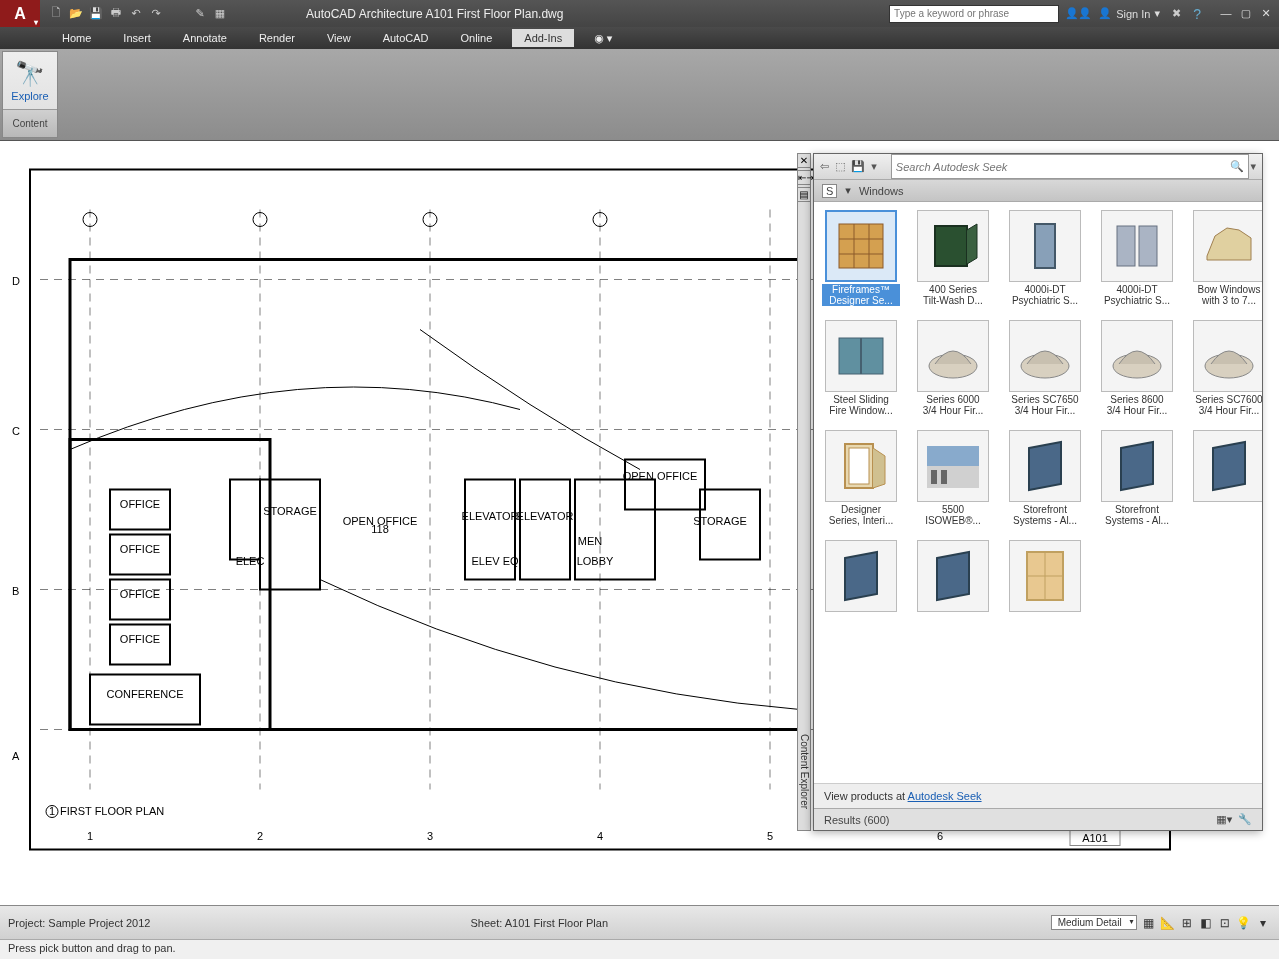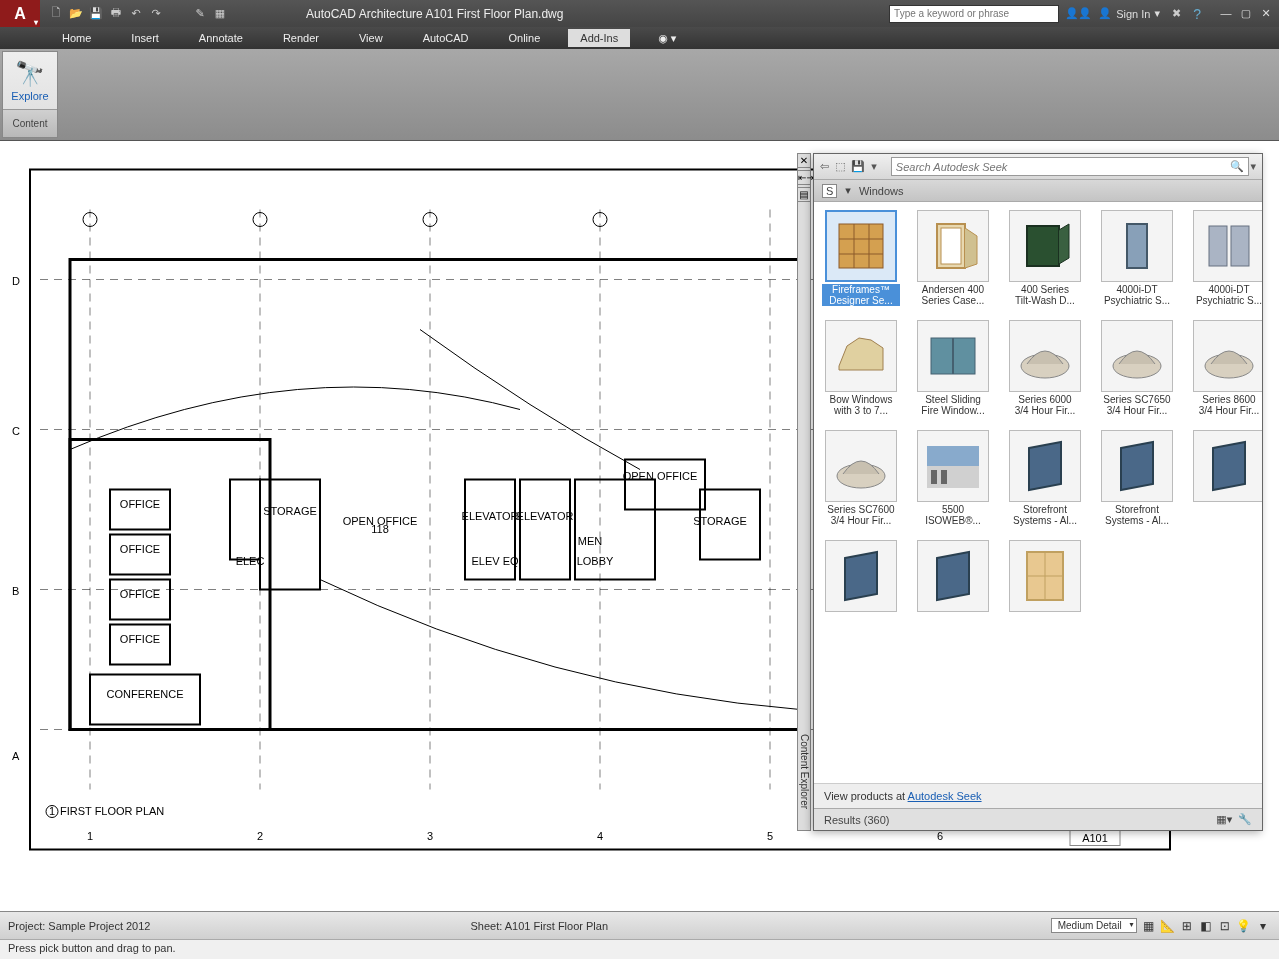--- a/index.html
+++ b/index.html
@@ -8,52 +8,52 @@
 .app-logo{width:40px;height:27px;background:#8f1b1b;display:flex;align-items:center;justify-content:center;color:#fff;font-weight:bold;font-size:16px;position:relative}
 .app-logo::after{content:"▾";font-size:8px;position:absolute;right:2px;bottom:0}
 .qat{display:flex;gap:4px;padding:0 8px}
 .qat span{width:16px;height:16px;display:flex;align-items:center;justify-content:center;color:#ccc;cursor:pointer}
 .title-text{flex:0 0 auto;margin-left:70px;color:#eee;font-size:12px}
 .title-right{margin-left:auto;display:flex;align-items:center;gap:6px;padding-right:4px}
 .search-box{width:170px;height:18px;background:#fff;border:1px solid #333;padding:0 4px;color:#888;font-size:10px}
 .signin{color:#ddd;font-size:11px;display:flex;align-items:center;gap:4px}
 .win-btns{display:flex;gap:2px;margin-left:10px}
 .win-btns span{width:18px;height:14px;color:#ddd;text-align:center;cursor:pointer}
-.menubar{height:22px;background:linear-gradient(#4a4a4a,#333);display:flex;align-items:center;padding-left:50px;gap:16px}
+.menubar{height:22px;background:linear-gradient(#4a4a4a,#333);display:flex;align-items:center;padding-left:50px;gap:8px}
 .menu-item{padding:3px 12px;color:#eee;cursor:pointer;font-size:11px}
 .menu-item.active{background:#ddd;color:#333}
 .ribbon{height:92px;background:linear-gradient(#a8a8a8,#8c8c8c);border-bottom:1px solid #555;display:flex}
 .ribbon-panel{width:56px;background:linear-gradient(#eee,#dcdcdc);border:1px solid #888;margin:2px;display:flex;flex-direction:column;align-items:center}
 .ribbon-btn{flex:1;display:flex;flex-direction:column;align-items:center;justify-content:center;color:#1a5fb4;font-size:10px;gap:2px;width:100%}
 .ribbon-btn .icon{font-size:24px}
 .panel-label{background:linear-gradient(#d0d0d0,#b8b8b8);width:100%;text-align:center;font-size:10px;color:#444;padding:8px 0;border-top:1px solid #999}
 .workspace{position:absolute;top:141px;left:0;right:0;bottom:41px;background:#fff}
 .drawing{position:absolute;inset:0;background:#fff}
 .drawing svg{width:100%;height:100%}
 .panel{position:absolute;top:153px;right:16px;width:450px;height:678px;background:#e8e8e8;border:1px solid #666;box-shadow:-2px 2px 8px rgba(0,0,0,0.3);display:flex;flex-direction:column}
 .panel-ctrl{position:absolute;top:153px;right:468px;width:14px;display:flex;flex-direction:column;gap:2px}
 .panel-ctrl span{background:#ddd;border:1px solid #888;text-align:center;font-size:10px;cursor:pointer;padding:1px 0}
 .panel-title-vert{position:absolute;top:153px;right:468px;width:14px;height:678px;background:#ddd;border:1px solid #888;writing-mode:vertical-rl;text-align:center;font-size:10px;color:#333;padding-top:560px}
 .panel-toolbar{height:26px;background:linear-gradient(#f0f0f0,#d8d8d8);border-bottom:1px solid #aaa;display:flex;align-items:center;padding:0 6px;gap:6px}
 .panel-toolbar span{cursor:pointer;color:#555}
-.panel-search{flex:1;height:19px;border:1px solid #999;background:#fff;padding:0 4px;font-style:italic;color:#888;font-size:11px;margin-left:8px}
+.panel-search{flex:1;height:25px;border:1px solid #999;background:#fff;padding:0 4px;font-style:italic;color:#888;font-size:11px;margin-left:8px}
 .panel-crumb{height:22px;background:linear-gradient(#d8d8d8,#c4c4c4);border-bottom:1px solid #aaa;display:flex;align-items:center;padding:0 8px;gap:8px;font-size:11px;color:#444}
 .panel-body{flex:1;background:#fff;overflow:auto;padding:8px;display:grid;grid-template-columns:repeat(5,78px);gap:14px;align-content:start}
 .thumb{display:flex;flex-direction:column;align-items:center;cursor:pointer}
 .thumb.selected .timg{border:2px solid #4a90d9;background:#dbe9f7}
 .timg{width:72px;height:72px;border:1px solid #bbb;background:#f4f4f4;display:flex;align-items:center;justify-content:center;overflow:hidden}
 .timg svg{width:60px;height:60px}
 .tlabel{font-size:10px;text-align:center;color:#333;line-height:1.1;margin-top:2px;max-height:24px;overflow:hidden;width:78px}
 .thumb.selected .tlabel{background:#4a90d9;color:#fff}
 .panel-link{padding:6px 10px;font-size:11px;color:#333;border-top:1px solid #ccc;background:#eee}
 .panel-link a{color:#1a5fb4;text-decoration:underline;cursor:pointer}
 .panel-nav{height:24px;background:linear-gradient(#ddd,#c8c8c8);border-top:1px solid #aaa;display:flex;align-items:center;justify-content:space-between;padding:0 30px;font-size:11px;color:#555}
 .panel-nav span{cursor:pointer}
 .panel-status{height:22px;background:#e0e0e0;border-top:1px solid #aaa;display:flex;align-items:center;padding:0 10px;font-size:11px;color:#444;justify-content:space-between}
-.statusbar{position:absolute;bottom:20px;left:0;right:0;height:28px;background:linear-gradient(#e8e8e8,#d0d0d0);border-top:1px solid #888;display:flex;align-items:center;padding:0 8px;font-size:11px;color:#333}
+.statusbar{position:absolute;bottom:20px;left:0;right:0;height:34px;background:linear-gradient(#e8e8e8,#d0d0d0);border-top:1px solid #888;display:flex;align-items:center;padding:0 8px;font-size:11px;color:#333}
 .statusbar .sheet{margin-left:320px}
 .statusbar .right{margin-left:auto;display:flex;align-items:center;gap:4px}
 .detail-drop{border:1px solid #888;background:#fff;padding:1px 14px 1px 6px;font-size:10px;position:relative}
 .detail-drop::after{content:"▾";position:absolute;right:2px;font-size:8px}
 .status-icons span{width:16px;height:16px;display:inline-flex;align-items:center;justify-content:center;font-size:12px}
 .cmdline{position:absolute;bottom:0;left:0;right:0;height:20px;background:#f0f0f0;border-top:1px solid #aaa;padding:2px 8px;font-size:11px;color:#333}
 </style>
 </head>
 <body>
 
@@ -229,105 +229,105 @@
             <line x1="8" y1="38" x2="52" y2="38" stroke="#8b5a2b"></line>
             <line x1="23" y1="8" x2="23" y2="52" stroke="#8b5a2b"></line>
             <line x1="38" y1="8" x2="38" y2="52" stroke="#8b5a2b"></line>
           </svg>
         </div>
         <div class="tlabel">Fireframes™<br>Designer Se...</div>
       </div>
       <div class="thumb">
         <div class="timg">
           <svg viewBox="0 0 60 60">
+            <rect x="12" y="10" width="32" height="40" fill="#2a5030" stroke="#1a3020" stroke-width="2"></rect>
+            <path d="M44 14 L54 8 L54 42 L44 48" fill="#3a6040" stroke="#1a3020"></path>
+          </svg>
+        </div>
+        <div class="tlabel">400 Series<br>Tilt-Wash D...</div>
+      </div>
+      <div class="thumb">
+        <div class="timg">
+          <svg viewBox="0 0 60 60">
+            <rect x="20" y="8" width="20" height="44" fill="#88a0b8" stroke="#445868" stroke-width="2"></rect>
+          </svg>
+        </div>
+        <div class="tlabel">4000i-DT<br>Psychiatric S...</div>
+      </div>
+      <div class="thumb">
+        <div class="timg">
+          <svg viewBox="0 0 60 60">
+            <rect x="10" y="10" width="18" height="40" fill="#aab4c4" stroke="#667080"></rect>
+            <rect x="32" y="10" width="18" height="40" fill="#aab4c4" stroke="#667080"></rect>
+          </svg>
+        </div>
+        <div class="tlabel">4000i-DT<br>Psychiatric S...</div>
+      </div>
+      <div class="thumb">
+        <div class="timg">
+          <svg viewBox="0 0 60 60">
+            <path d="M8 40 L16 20 L28 12 L40 14 L52 22 L52 44 L8 44 Z" fill="#e0d0a0" stroke="#a08050"></path>
+          </svg>
+        </div>
+        <div class="tlabel">Bow Windows<br>with 3 to 7...</div>
+      </div>
+      <div class="thumb">
+        <div class="timg">
+          <svg viewBox="0 0 60 60">
+            <rect x="8" y="12" width="44" height="36" fill="#6090a0" stroke="#456070"></rect>
+            <line x1="30" y1="12" x2="30" y2="48" stroke="#456070" stroke-width="2"></line>
+          </svg>
+        </div>
+        <div class="tlabel">Steel Sliding<br>Fire Window...</div>
+      </div>
+      <div class="thumb">
+        <div class="timg">
+          <svg viewBox="0 0 60 60">
+            <ellipse cx="30" cy="40" rx="24" ry="12" fill="#d8d0c0" stroke="#888"></ellipse>
+            <path d="M12 38 Q30 12 48 38" fill="#c8c0b0" stroke="#888"></path>
+          </svg>
+        </div>
+        <div class="tlabel">Series 6000<br>3/4 Hour Fir...</div>
+      </div>
+      <div class="thumb">
+        <div class="timg">
+          <svg viewBox="0 0 60 60">
+            <ellipse cx="30" cy="40" rx="24" ry="12" fill="#d8d0c0" stroke="#888"></ellipse>
+            <path d="M12 38 Q30 12 48 38" fill="#c8c0b0" stroke="#888"></path>
+          </svg>
+        </div>
+        <div class="tlabel">Series SC7650<br>3/4 Hour Fir...</div>
+      </div>
+      <div class="thumb">
+        <div class="timg">
+          <svg viewBox="0 0 60 60">
+            <ellipse cx="30" cy="40" rx="24" ry="12" fill="#d8d0c0" stroke="#888"></ellipse>
+            <path d="M12 38 Q30 12 48 38" fill="#c8c0b0" stroke="#888"></path>
+          </svg>
+        </div>
+        <div class="tlabel">Series 8600<br>3/4 Hour Fir...</div>
+      </div>
+      <div class="thumb">
+        <div class="timg">
+          <svg viewBox="0 0 60 60">
+            <ellipse cx="30" cy="40" rx="24" ry="12" fill="#d8d0c0" stroke="#888"></ellipse>
+            <path d="M12 38 Q30 12 48 38" fill="#c8c0b0" stroke="#888"></path>
+          </svg>
+        </div>
+        <div class="tlabel">Series SC7600<br>3/4 Hour Fir...</div>
+      </div>
+      <div class="thumb">
+        <div class="timg">
+          <svg viewBox="0 0 60 60">
             <rect x="14" y="8" width="28" height="44" fill="#e8d8b0" stroke="#b89050" stroke-width="2"></rect>
             <rect x="18" y="12" width="20" height="36" fill="#fff" stroke="#b89050"></rect>
             <path d="M42 12 L54 20 L54 48 L42 52" fill="#d0c090" stroke="#b89050"></path>
           </svg>
         </div>
-        <div class="tlabel">Andersen 400<br>Series Case...</div>
-      </div>
-      <div class="thumb">
-        <div class="timg">
-          <svg viewBox="0 0 60 60">
-            <rect x="12" y="10" width="32" height="40" fill="#2a5030" stroke="#1a3020" stroke-width="2"></rect>
-            <path d="M44 14 L54 8 L54 42 L44 48" fill="#3a6040" stroke="#1a3020"></path>
-          </svg>
-        </div>
-        <div class="tlabel">400 Series<br>Tilt-Wash D...</div>
-      </div>
-      <div class="thumb">
-        <div class="timg">
-          <svg viewBox="0 0 60 60">
-            <rect x="20" y="8" width="20" height="44" fill="#88a0b8" stroke="#445868" stroke-width="2"></rect>
-          </svg>
-        </div>
-        <div class="tlabel">4000i-DT<br>Psychiatric S...</div>
-      </div>
-      <div class="thumb">
-        <div class="timg">
-          <svg viewBox="0 0 60 60">
-            <rect x="10" y="10" width="18" height="40" fill="#aab4c4" stroke="#667080"></rect>
-            <rect x="32" y="10" width="18" height="40" fill="#aab4c4" stroke="#667080"></rect>
-          </svg>
-        </div>
-        <div class="tlabel">4000i-DT<br>Psychiatric S...</div>
-      </div>
-      <div class="thumb">
-        <div class="timg">
-          <svg viewBox="0 0 60 60">
-            <path d="M8 40 L16 20 L28 12 L40 14 L52 22 L52 44 L8 44 Z" fill="#e0d0a0" stroke="#a08050"></path>
-          </svg>
-        </div>
-        <div class="tlabel">Bow Windows<br>with 3 to 7...</div>
-      </div>
-      <div class="thumb">
-        <div class="timg">
-          <svg viewBox="0 0 60 60">
-            <rect x="8" y="12" width="44" height="36" fill="#6090a0" stroke="#456070"></rect>
-            <line x1="30" y1="12" x2="30" y2="48" stroke="#456070" stroke-width="2"></line>
-          </svg>
-        </div>
-        <div class="tlabel">Steel Sliding<br>Fire Window...</div>
-      </div>
-      <div class="thumb">
-        <div class="timg">
-          <svg viewBox="0 0 60 60">
-            <ellipse cx="30" cy="40" rx="24" ry="12" fill="#d8d0c0" stroke="#888"></ellipse>
-            <path d="M12 38 Q30 12 48 38" fill="#c8c0b0" stroke="#888"></path>
-          </svg>
-        </div>
-        <div class="tlabel">Series 6000<br>3/4 Hour Fir...</div>
-      </div>
-      <div class="thumb">
-        <div class="timg">
-          <svg viewBox="0 0 60 60">
-            <ellipse cx="30" cy="40" rx="24" ry="12" fill="#d8d0c0" stroke="#888"></ellipse>
-            <path d="M12 38 Q30 12 48 38" fill="#c8c0b0" stroke="#888"></path>
-          </svg>
-        </div>
-        <div class="tlabel">Series SC7650<br>3/4 Hour Fir...</div>
-      </div>
-      <div class="thumb">
-        <div class="timg">
-          <svg viewBox="0 0 60 60">
-            <ellipse cx="30" cy="40" rx="24" ry="12" fill="#d8d0c0" stroke="#888"></ellipse>
-            <path d="M12 38 Q30 12 48 38" fill="#c8c0b0" stroke="#888"></path>
-          </svg>
-        </div>
-        <div class="tlabel">Series 8600<br>3/4 Hour Fir...</div>
-      </div>
-      <div class="thumb">
-        <div class="timg">
-          <svg viewBox="0 0 60 60">
-            <ellipse cx="30" cy="40" rx="24" ry="12" fill="#d8d0c0" stroke="#888"></ellipse>
-            <path d="M12 38 Q30 12 48 38" fill="#c8c0b0" stroke="#888"></path>
-          </svg>
-        </div>
-        <div class="tlabel">Series SC7600<br>3/4 Hour Fir...</div>
+        <div class="tlabel">Designer<br>Series, Interi...</div>
       </div>
       <div class="thumb">
         <div class="timg">
           <svg viewBox="0 0 60 60">
             <rect x="4" y="30" width="52" height="22" fill="#d0d0d0"></rect>
             <rect x="4" y="10" width="52" height="20" fill="#88aacc"></rect>
             <rect x="8" y="34" width="6" height="14" fill="#666"></rect>
             <rect x="18" y="34" width="6" height="14" fill="#666"></rect>
           </svg>
         </div>
@@ -381,21 +381,21 @@
             <line x1="30" y1="6" x2="30" y2="54" stroke="#c0a060"></line>
           </svg>
         </div>
         <div class="tlabel"><br></div>
       </div>
     </div>
   <div class="panel-link">
     <span>View products at </span><a>Autodesk Seek</a>
   </div>
   <div class="panel-status">
-    <span>Results (360)</span>
+    <span>Results (600)</span>
     <span><span>▦▾</span>&nbsp;&nbsp;<span>🔧</span></span>
   </div>
 </div>
 
 <div class="statusbar">
   <span>Project: Sample Project 2012</span>
   <span class="sheet">Sheet: A101 First Floor Plan</span>
   <div class="right">
     <span class="detail-drop">Medium Detail</span>
     <span class="status-icons">

